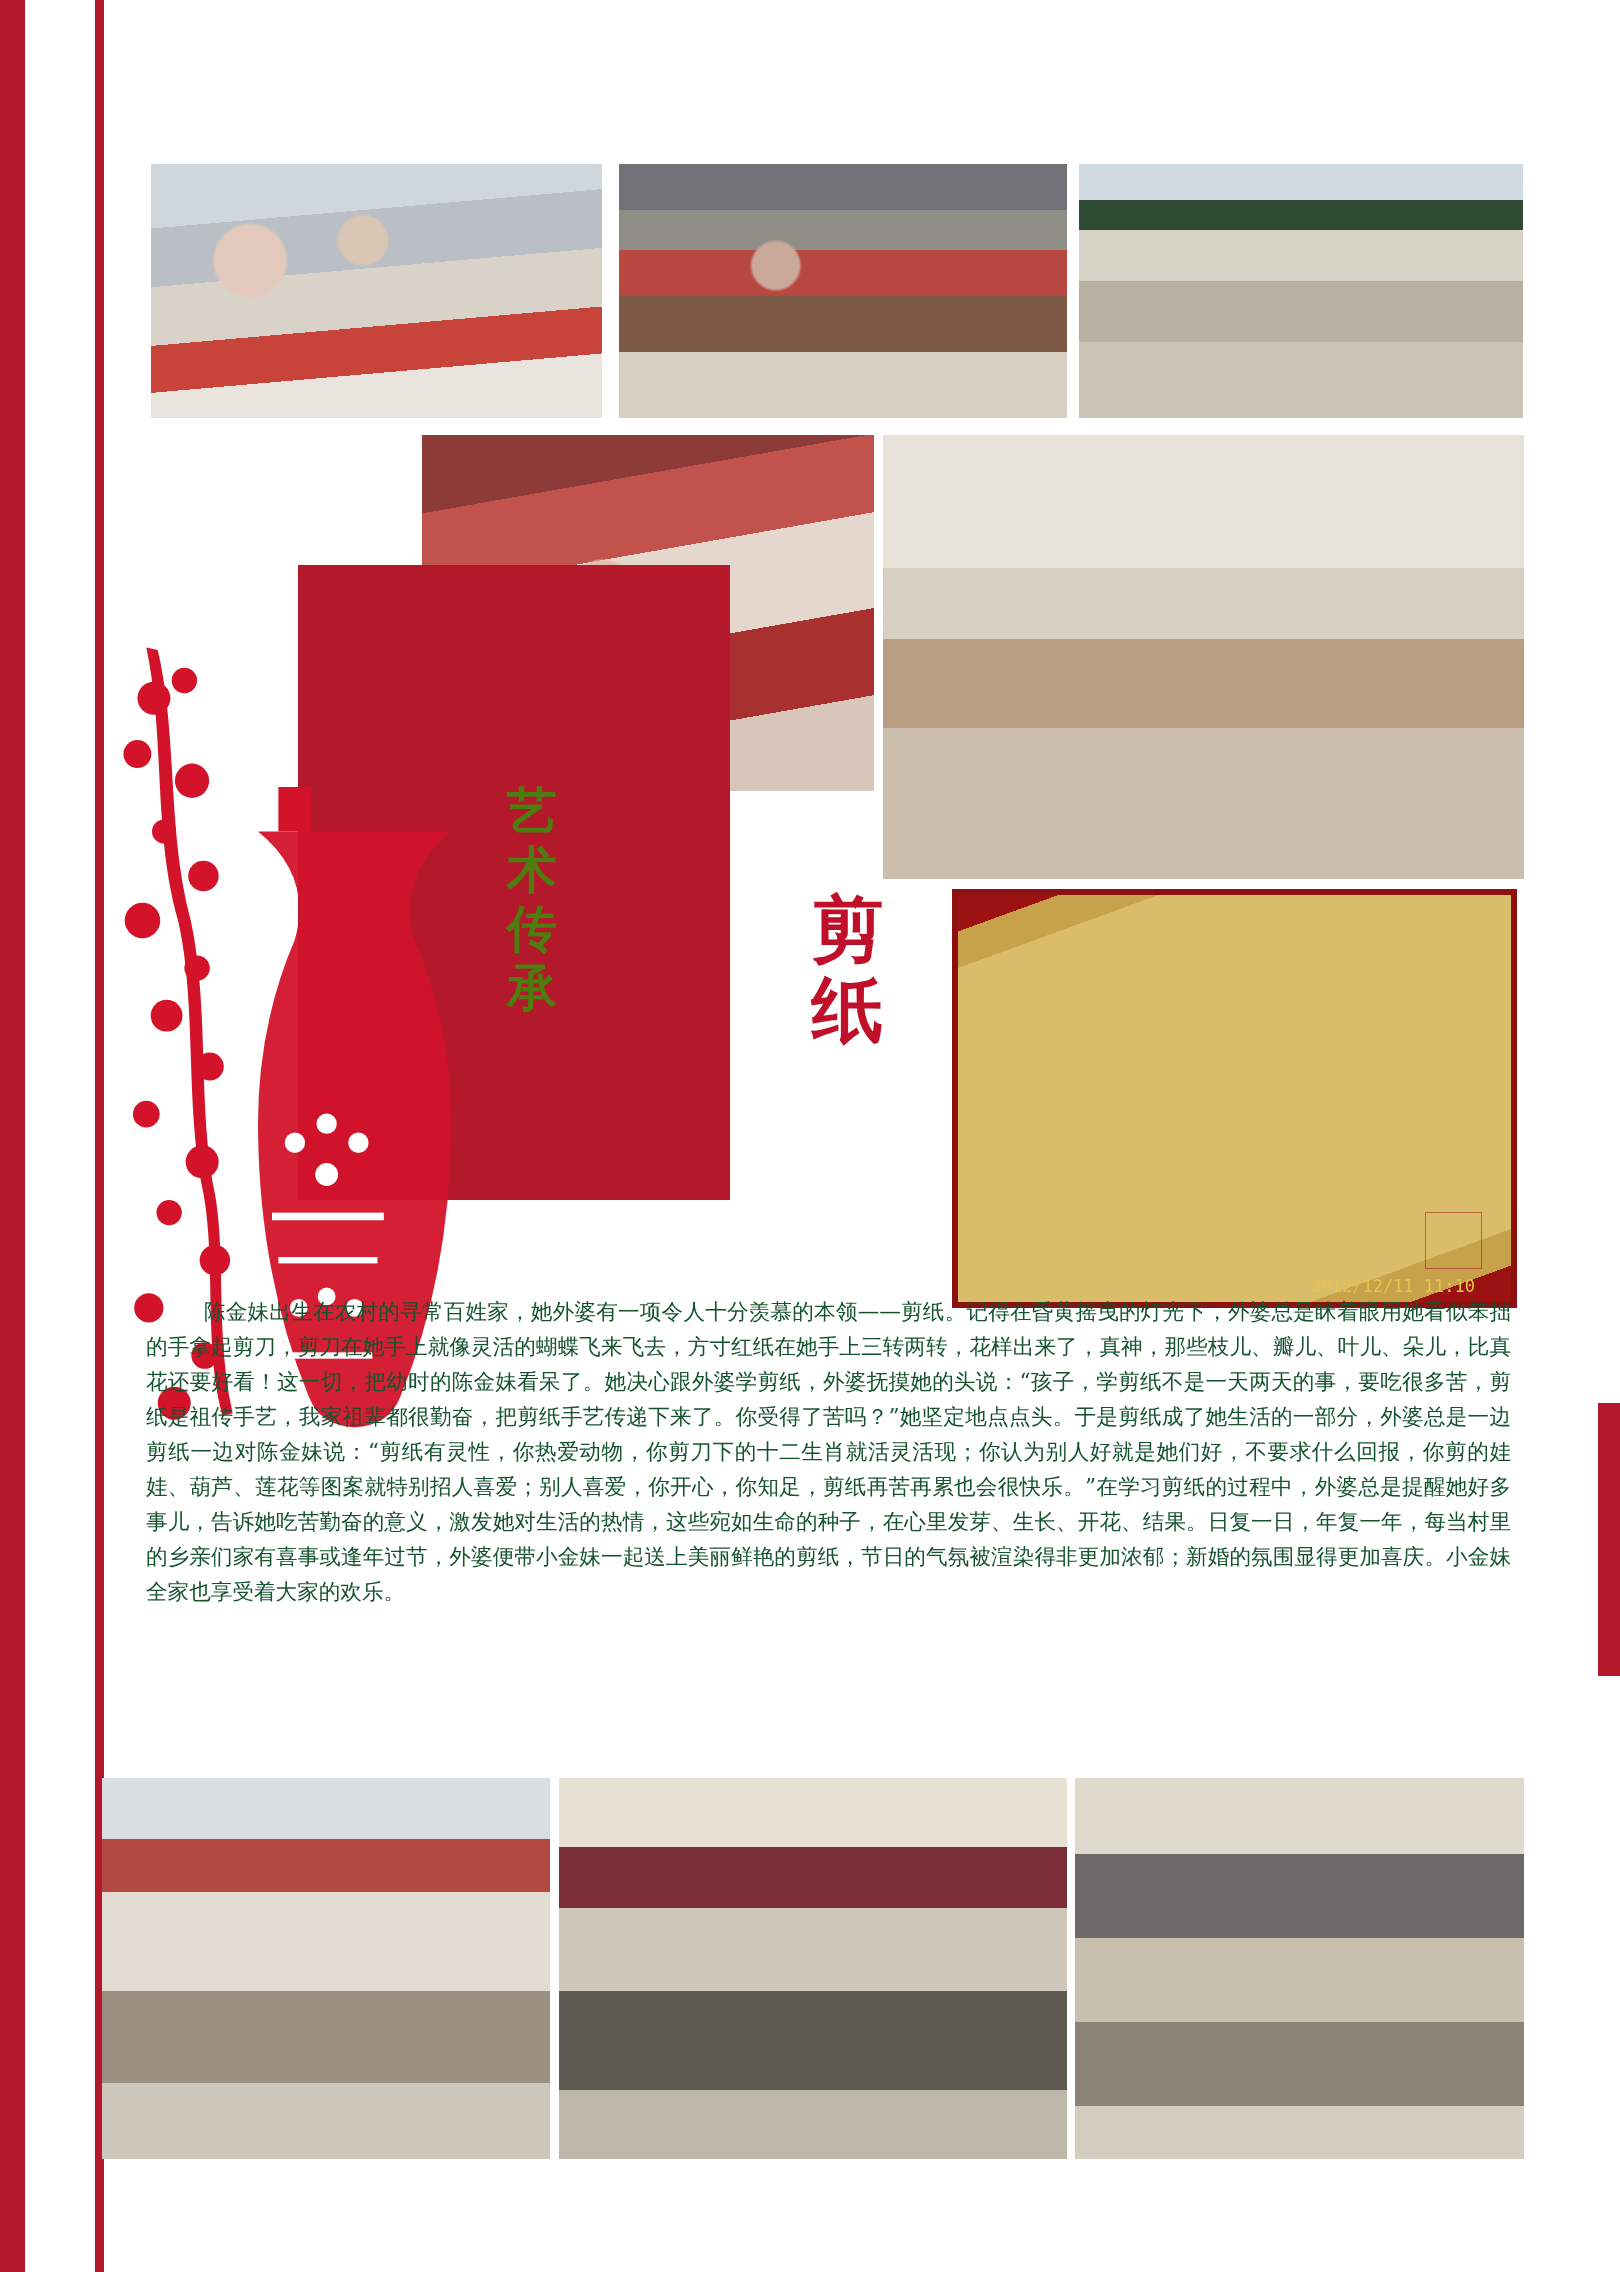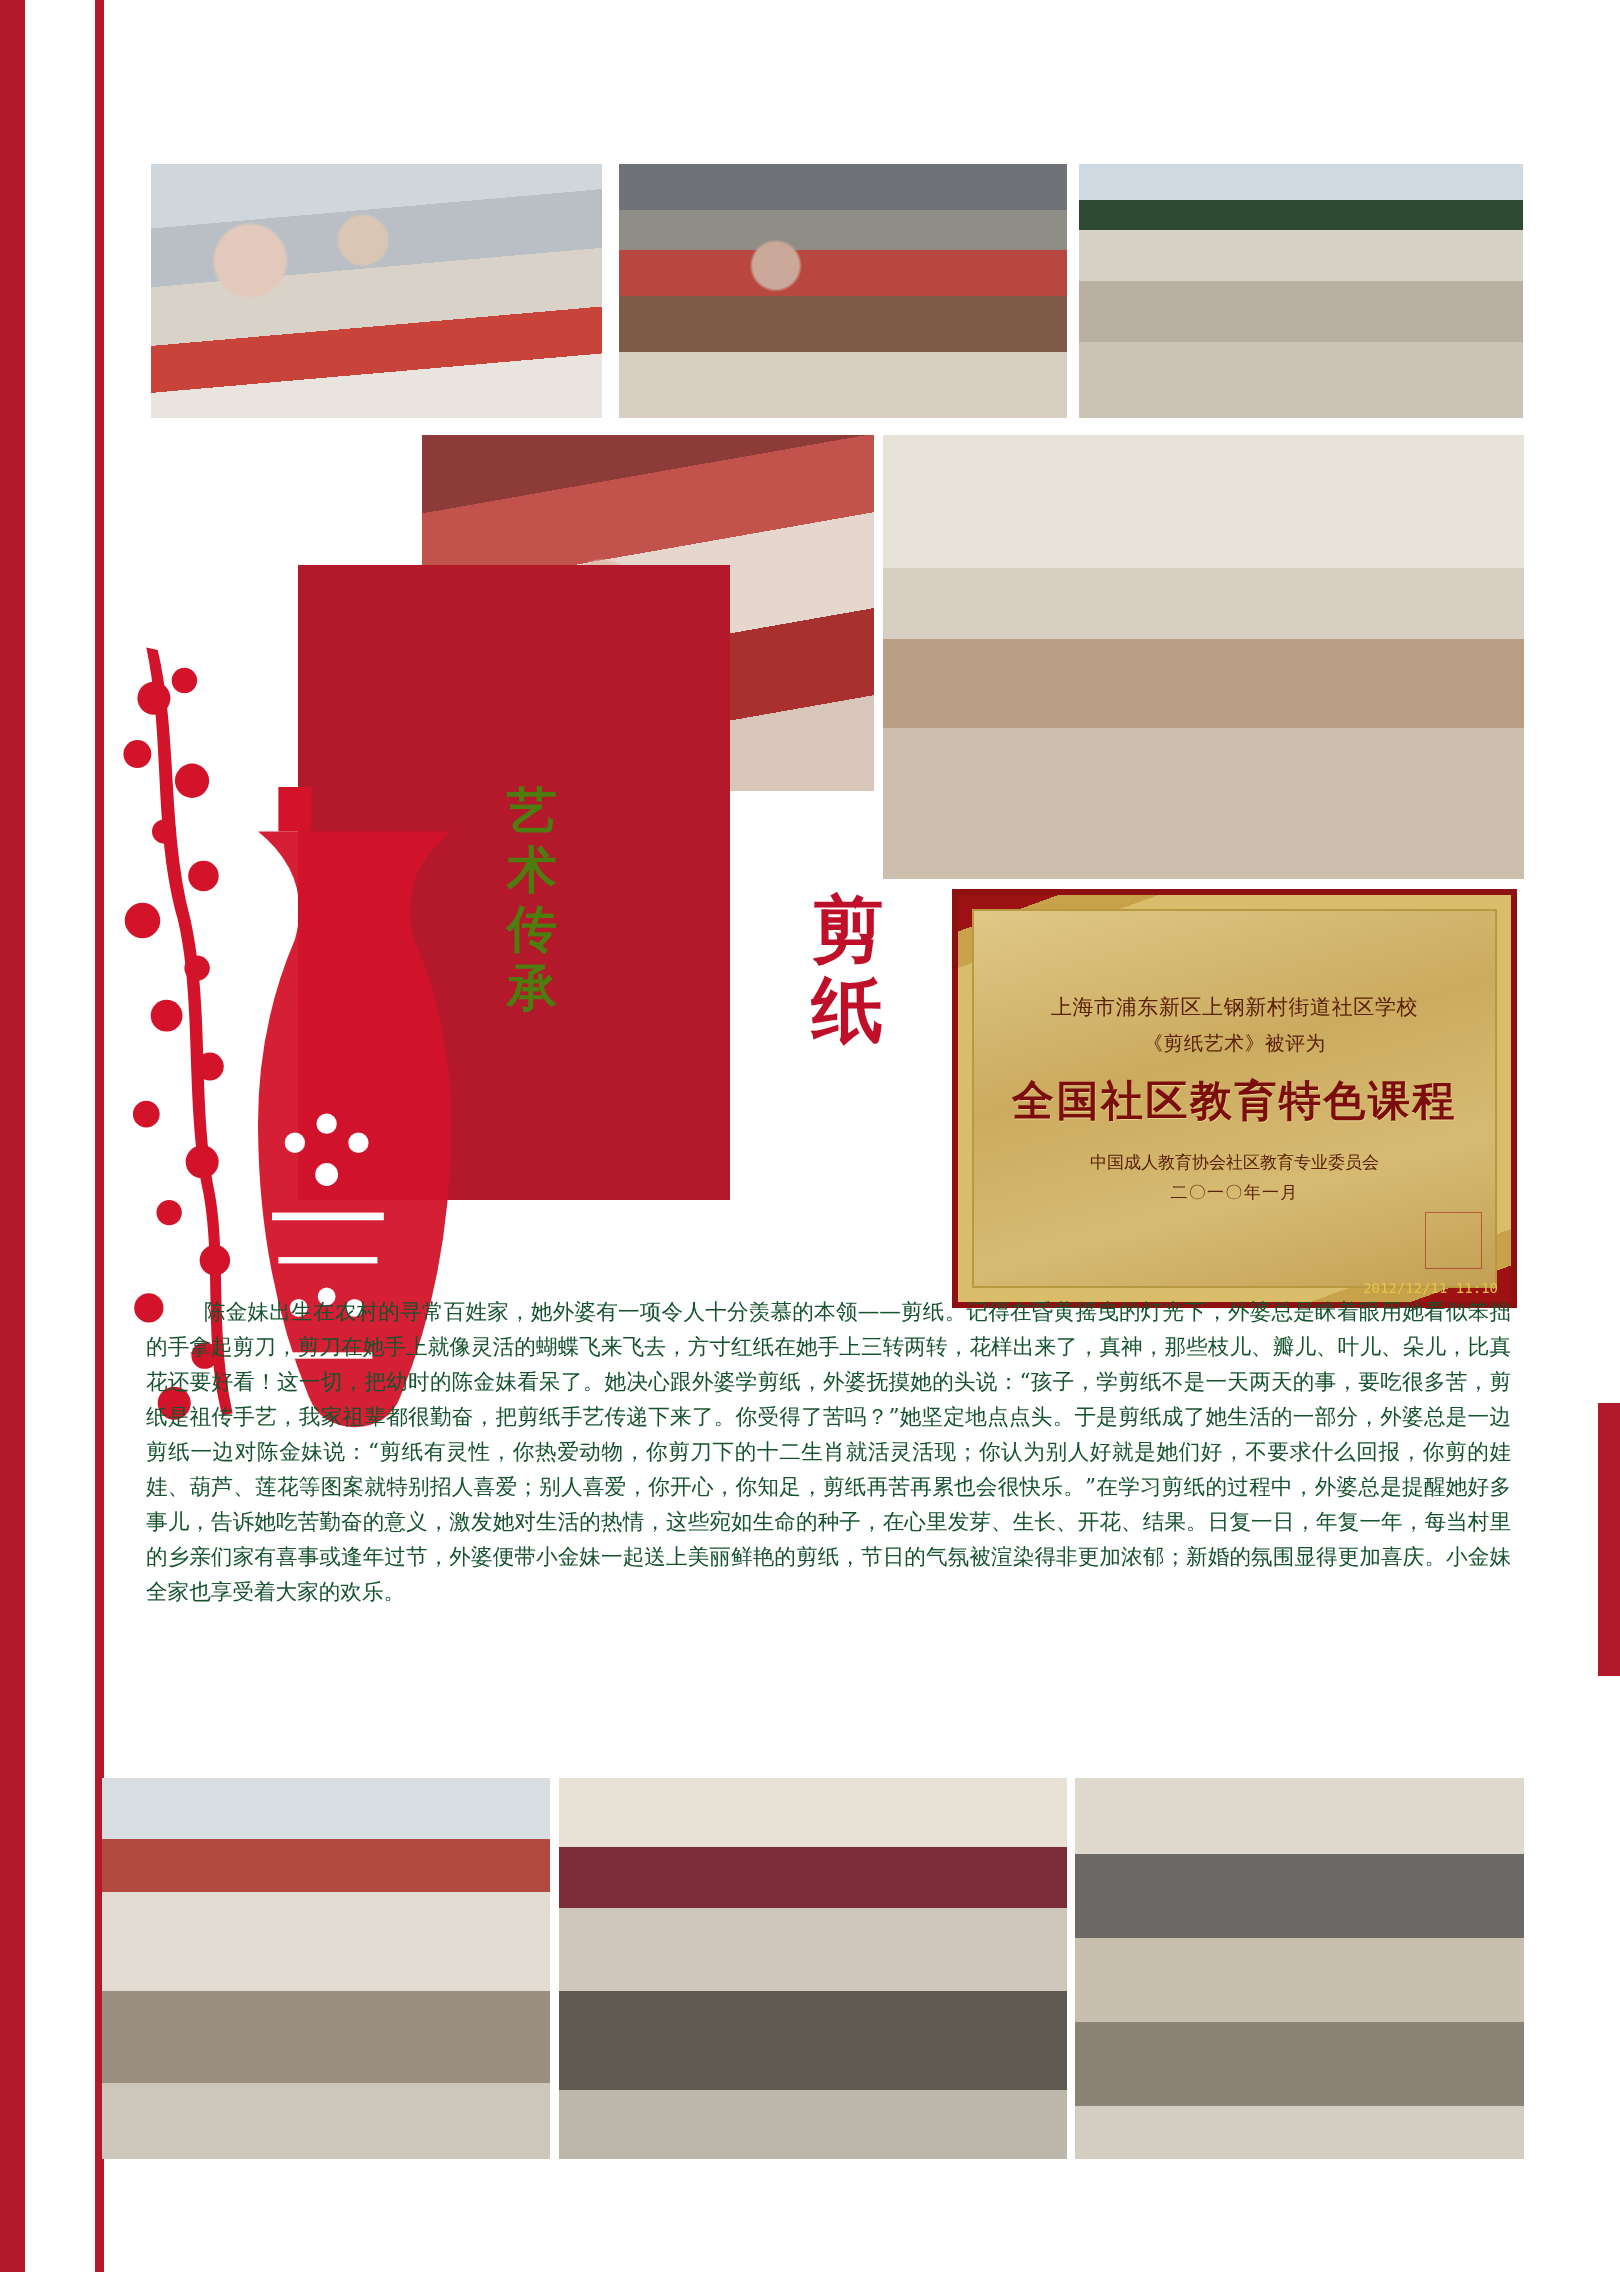--- a/index.html
+++ b/index.html
@@ -96,22 +96,22 @@
     margin-bottom:21.6px;
     text-shadow:0.6px 0.6px 0 #e9d48f;
   }
   .plaque-l3{font-size:17px;margin-bottom:7.6px;}
   .plaque-l4{font-size:17px;letter-spacing:1.3px;}
   .plaque-stamp{
     position:absolute;right:29px;bottom:33px;width:55px;height:55px;
     border:1.9px solid #a3161b;opacity:.55;
   }
   .plaque-date{
-    position:absolute;right:13px;bottom:6.3px;
-    color:#e8c34a;font-size:14px;font-family:"DejaVu Sans Mono", monospace;
+    position:absolute;right:36px;bottom:6.3px;
+    color:#e8c34a;font-size:17px;font-family:"DejaVu Sans Mono", monospace;
   }
   
   .article{
     position:absolute;left:146px;top:1295px;width:1365px;
     font-size:21.6px;line-height:1.62;color:#14532d;
     text-align:justify;
     font-family:"DejaVu Serif", serif;
   }
   .article p{margin:0 0 3.8px 0;text-indent:58px;}
 </style>
@@ -183,27 +183,20 @@
         <circle cx="388" cy="1080" r="14"></circle>
         <rect x="276" y="1150" width="140" height="10"></rect>
       </g>
     </g>
   </svg>
 </div>
 
 <div class="jianzhi-big">剪纸</div>
 
 <div class="plaque">
-  <div class="plaque-inner">
-    <div class="plaque-l1">上海市浦东新区上钢新村街道社区学校</div>
-    <div class="plaque-l2">《剪纸艺术》被评为</div>
-    <div class="plaque-main">全国社区教育特色课程</div>
-    <div class="plaque-l3">中国成人教育协会社区教育专业委员会</div>
-    <div class="plaque-l4">二〇一〇年一月</div>
-  </div>
   <div class="plaque-stamp"></div>
   <div class="plaque-date">2012/12/11 11:10</div>
 </div>
 
 <div class="article">
   <p>陈金妹出生在农村的寻常百姓家，她外婆有一项令人十分羡慕的本领——剪纸。记得在昏黄摇曳的灯光下，外婆总是眯着眼用她看似笨拙的手拿起剪刀，剪刀在她手上就像灵活的蝴蝶飞来飞去，方寸红纸在她手上三转两转，花样出来了，真神，那些枝儿、瓣儿、叶儿、朵儿，比真花还要好看！这一切，把幼时的陈金妹看呆了。她决心跟外婆学剪纸，外婆抚摸她的头说：“孩子，学剪纸不是一天两天的事，要吃很多苦，剪纸是祖传手艺，我家祖辈都很勤奋，把剪纸手艺传递下来了。你受得了苦吗？”她坚定地点点头。于是剪纸成了她生活的一部分，外婆总是一边剪纸一边对陈金妹说：“剪纸有灵性，你热爱动物，你剪刀下的十二生肖就活灵活现；你认为别人好就是她们好，不要求什么回报，你剪的娃娃、葫芦、莲花等图案就特别招人喜爱；别人喜爱，你开心，你知足，剪纸再苦再累也会很快乐。”在学习剪纸的过程中，外婆总是提醒她好多事儿，告诉她吃苦勤奋的意义，激发她对生活的热情，这些宛如生命的种子，在心里发芽、生长、开花、结果。日复一日，年复一年，每当村里的乡亲们家有喜事或逢年过节，外婆便带小金妹一起送上美丽鲜艳的剪纸，节日的气氛被渲染得非更加浓郁；新婚的氛围显得更加喜庆。小金妹全家也享受着大家的欢乐。</p>
 </div>
 
 <div class="photo ph-f" style="left:102px;top:1778px;width:448px;height:381px;">
   <span class="inner"></span>

